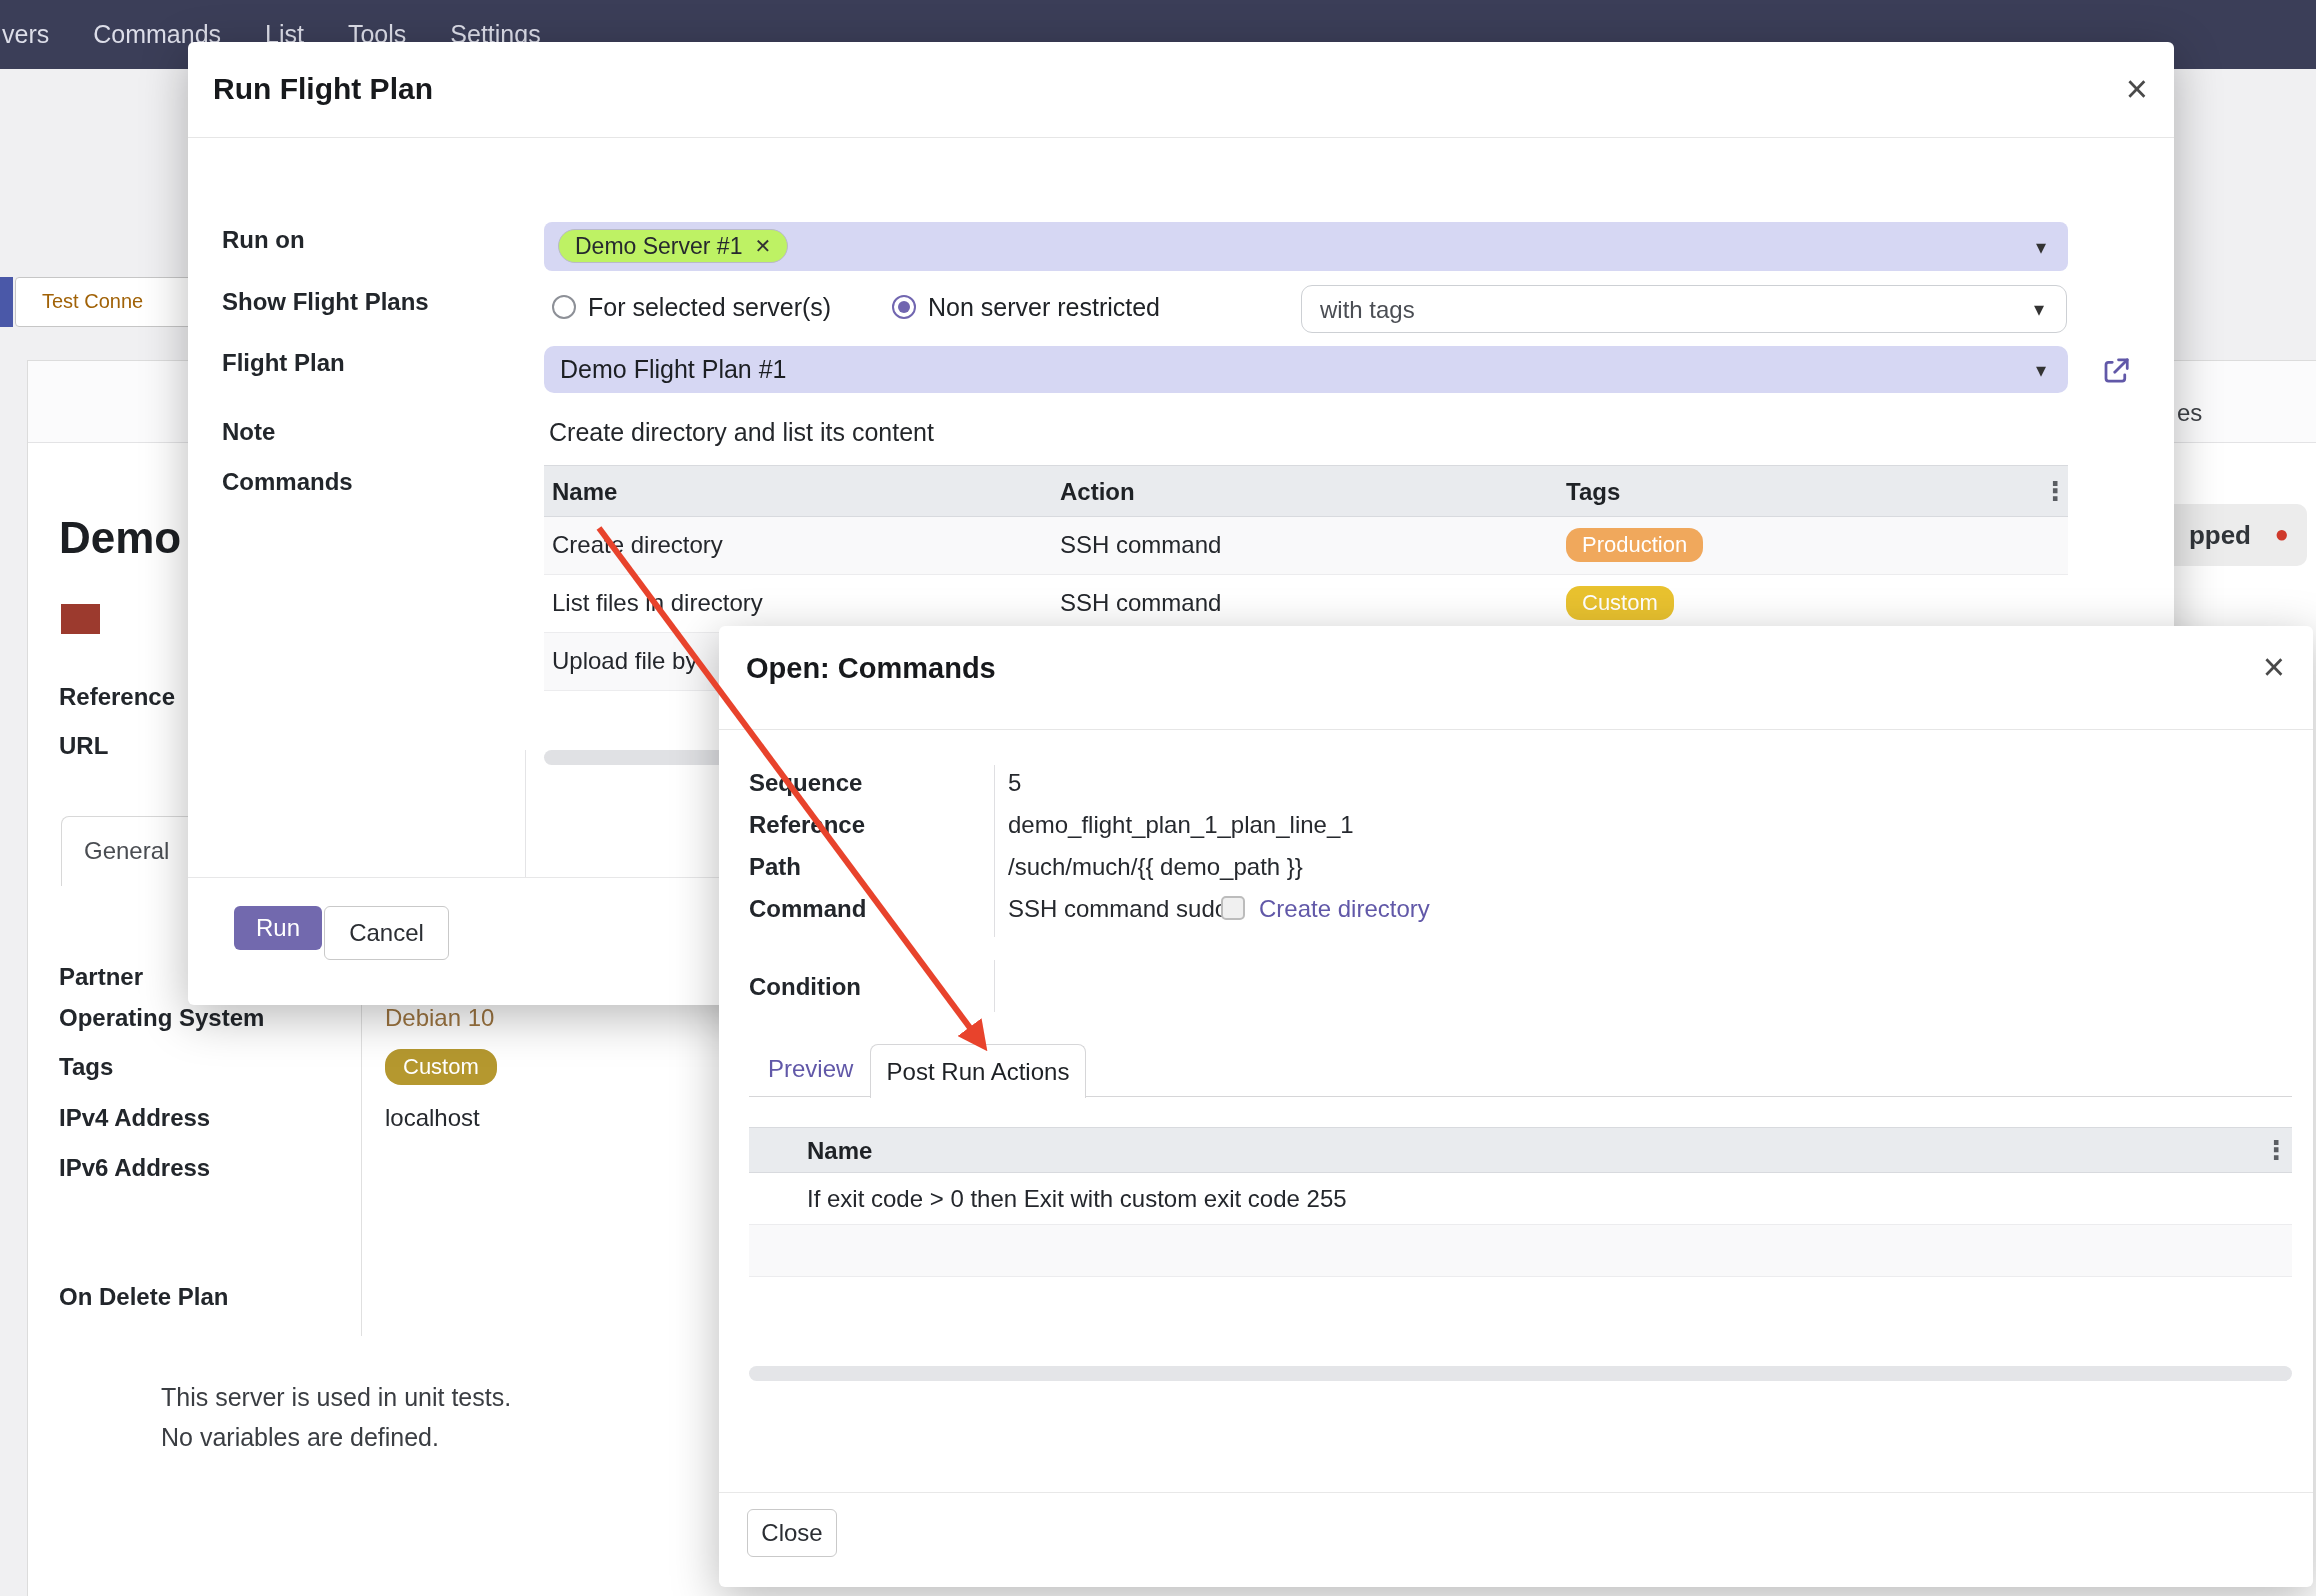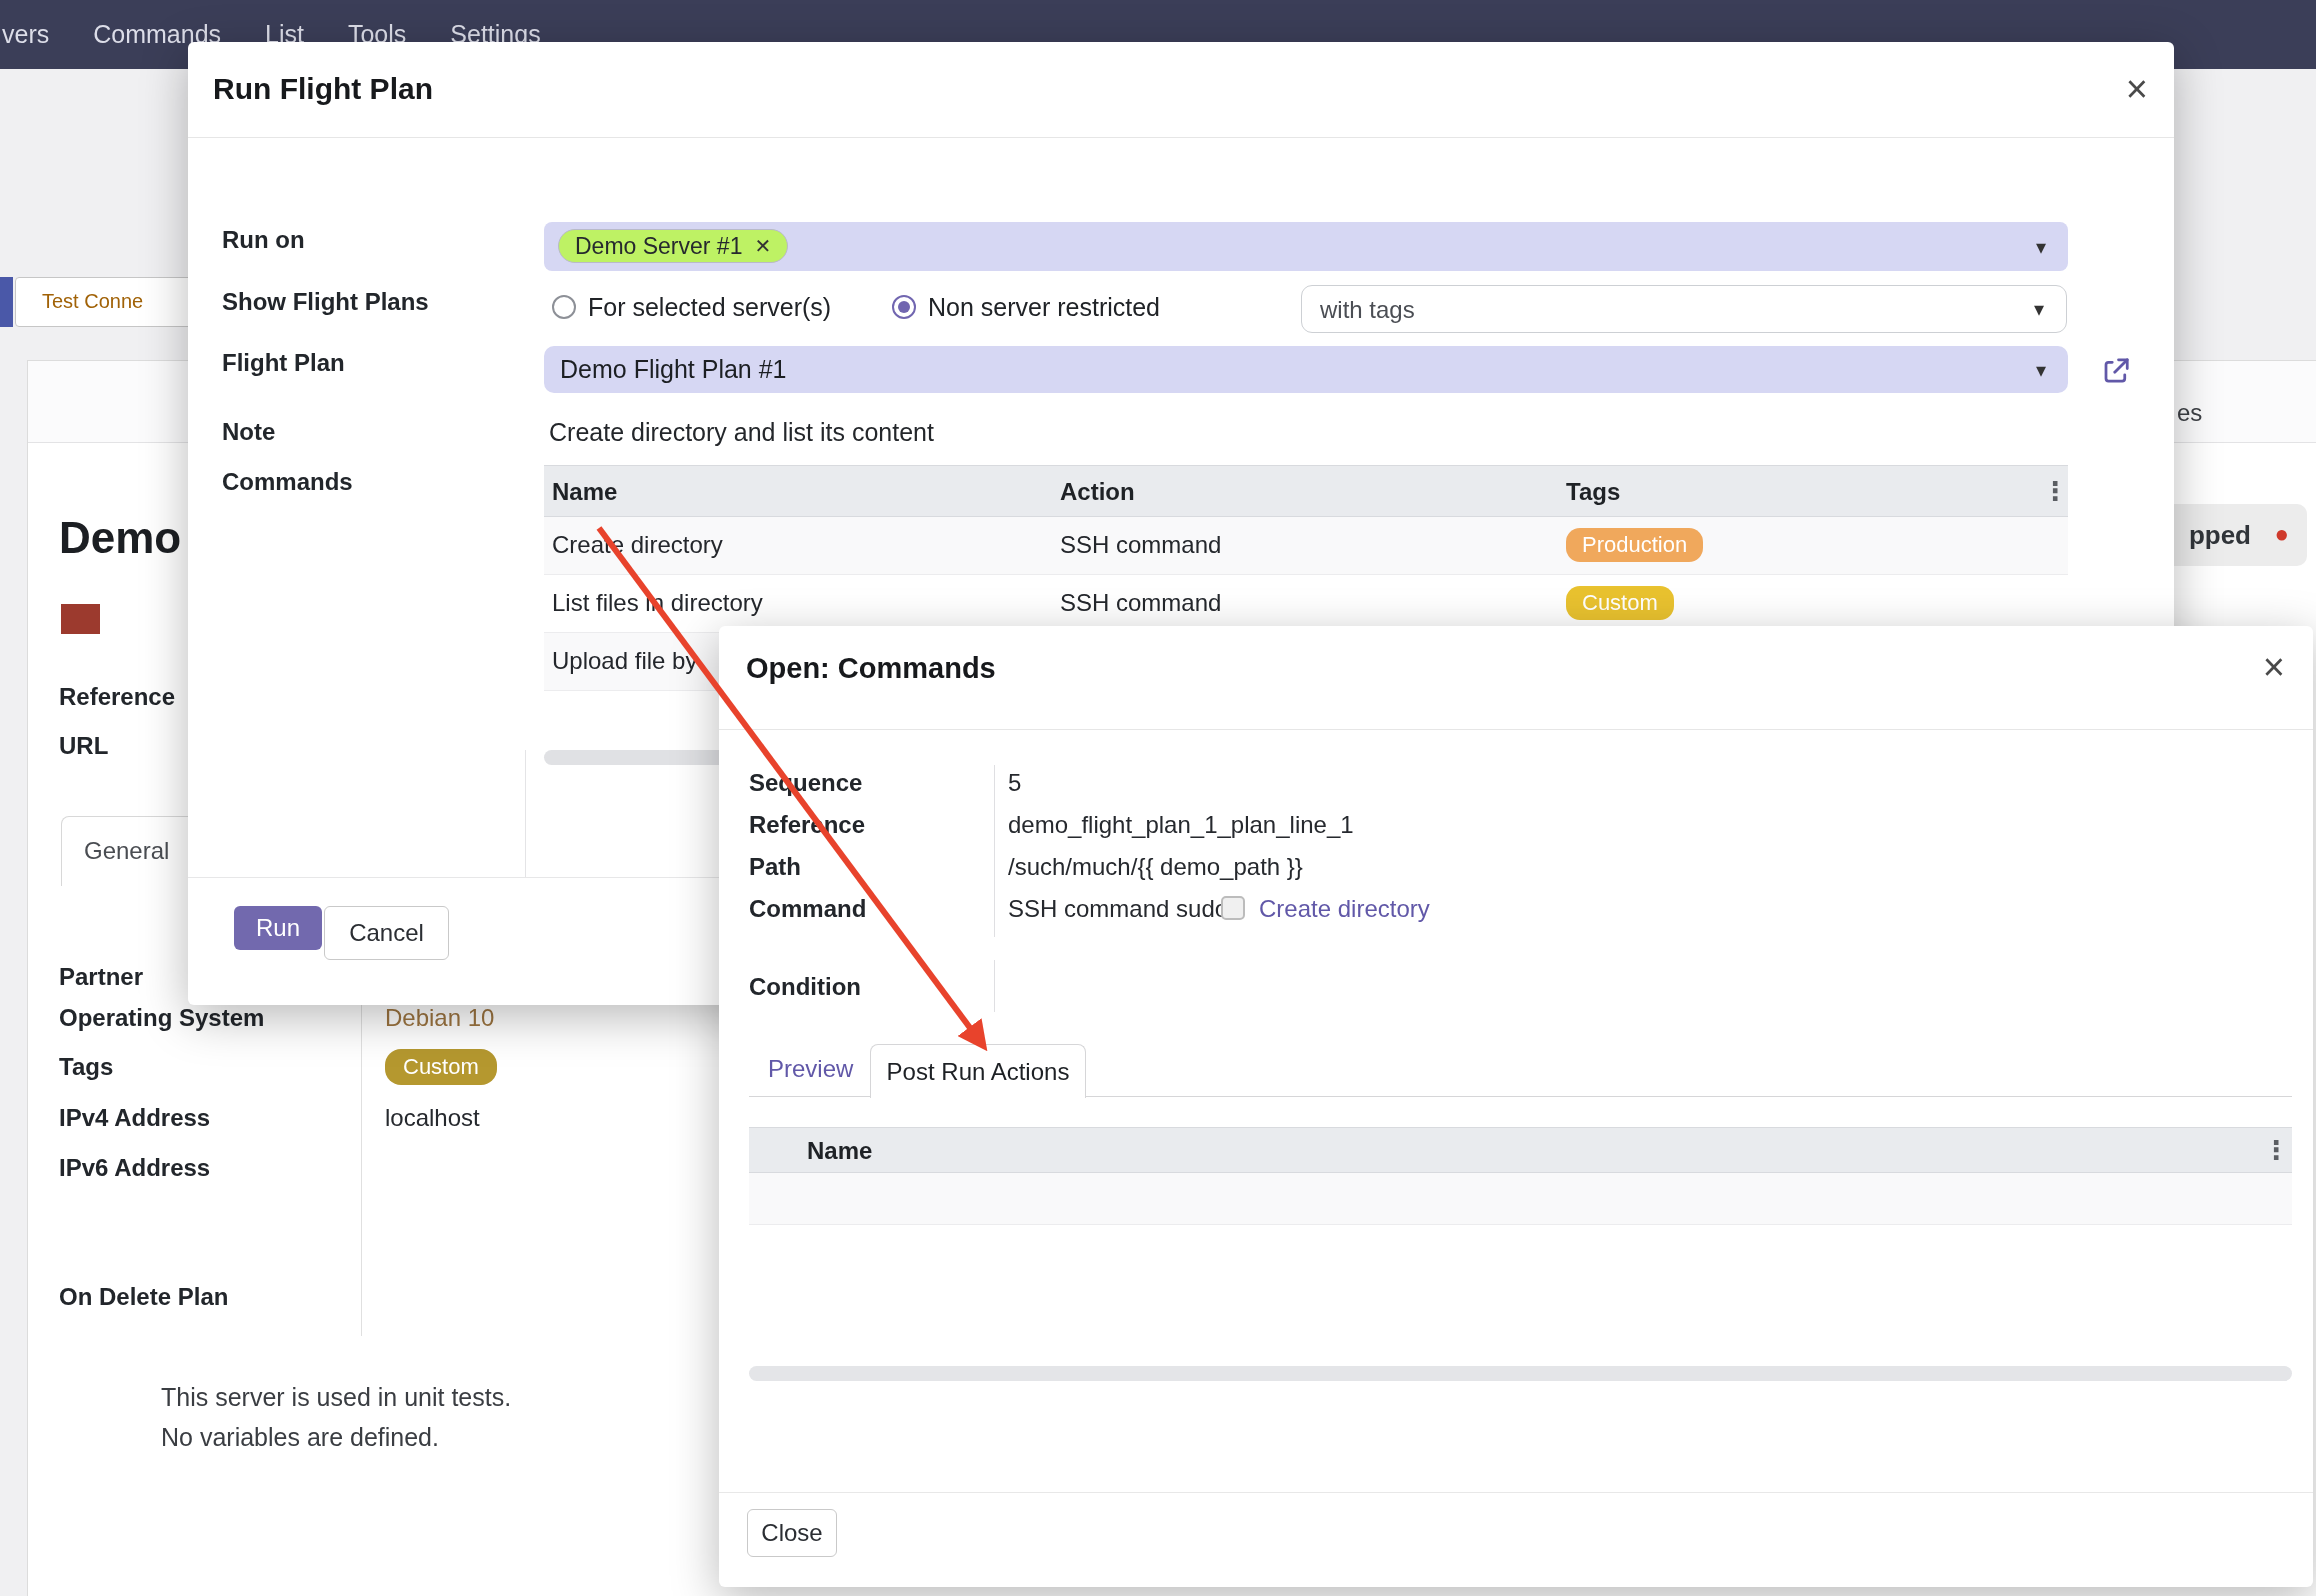--- a/index.html
+++ b/index.html
@@ -198,20 +198,23 @@
 
     <div class="abs" style="left:30px;top:470px;width:1543px;height:1px;background:#d6d6d8"></div>
     <span class="abs" style="left:49px;top:429px;font-size:24px;color:#6158a8;cursor:pointer">Preview</span>
     <div class="abs tab-active" style="left:151px;top:418px;width:216px;height:54px">Post Run Actions</div>
 
     <div class="abs" style="left:30px;top:501px;width:1543px">
       <div class="thead" style="position:relative;height:46px">
         <span class="th" style="left:58px;top:9px">Name</span>
         <span class="kebab abs" style="left:1514px;top:9px">⋮</span>
       </div>
+      <div class="trow" style="height:52px">
+        <span class="td" style="left:58px;top:12px">If exit code &gt; 0 then Exit with custom exit code 255</span>
+      </div>
       <div class="trow r-odd" style="height:52px"></div>
     </div>
 
     <div class="abs" style="left:30px;top:740px;width:1543px;height:15px;background:#e4e5e8;border-radius:8px"></div>
 
     <div class="abs" style="left:0;top:866px;width:1594px;height:1px;background:#e8e8e8"></div>
     <div class="abs btn plain" style="left:28px;top:883px;width:90px;height:48px">Close</div>
   </div>
 
   <svg width="2316" height="1596" style="position:absolute;left:0;top:0;z-index:40;pointer-events:none">

